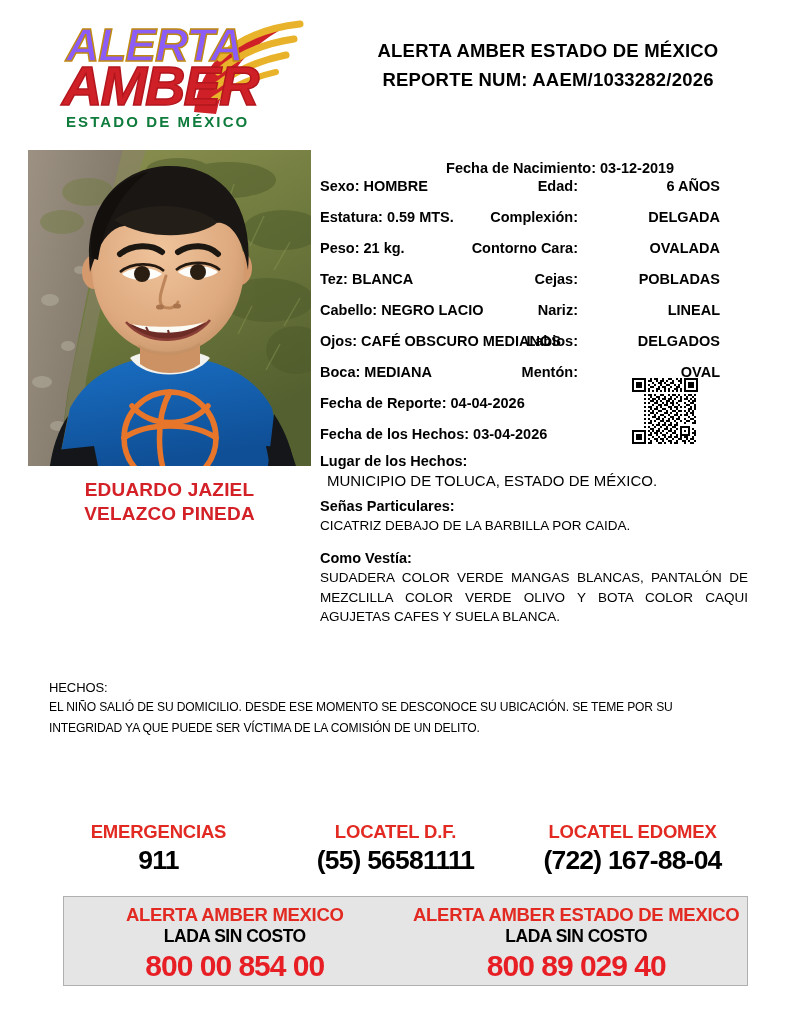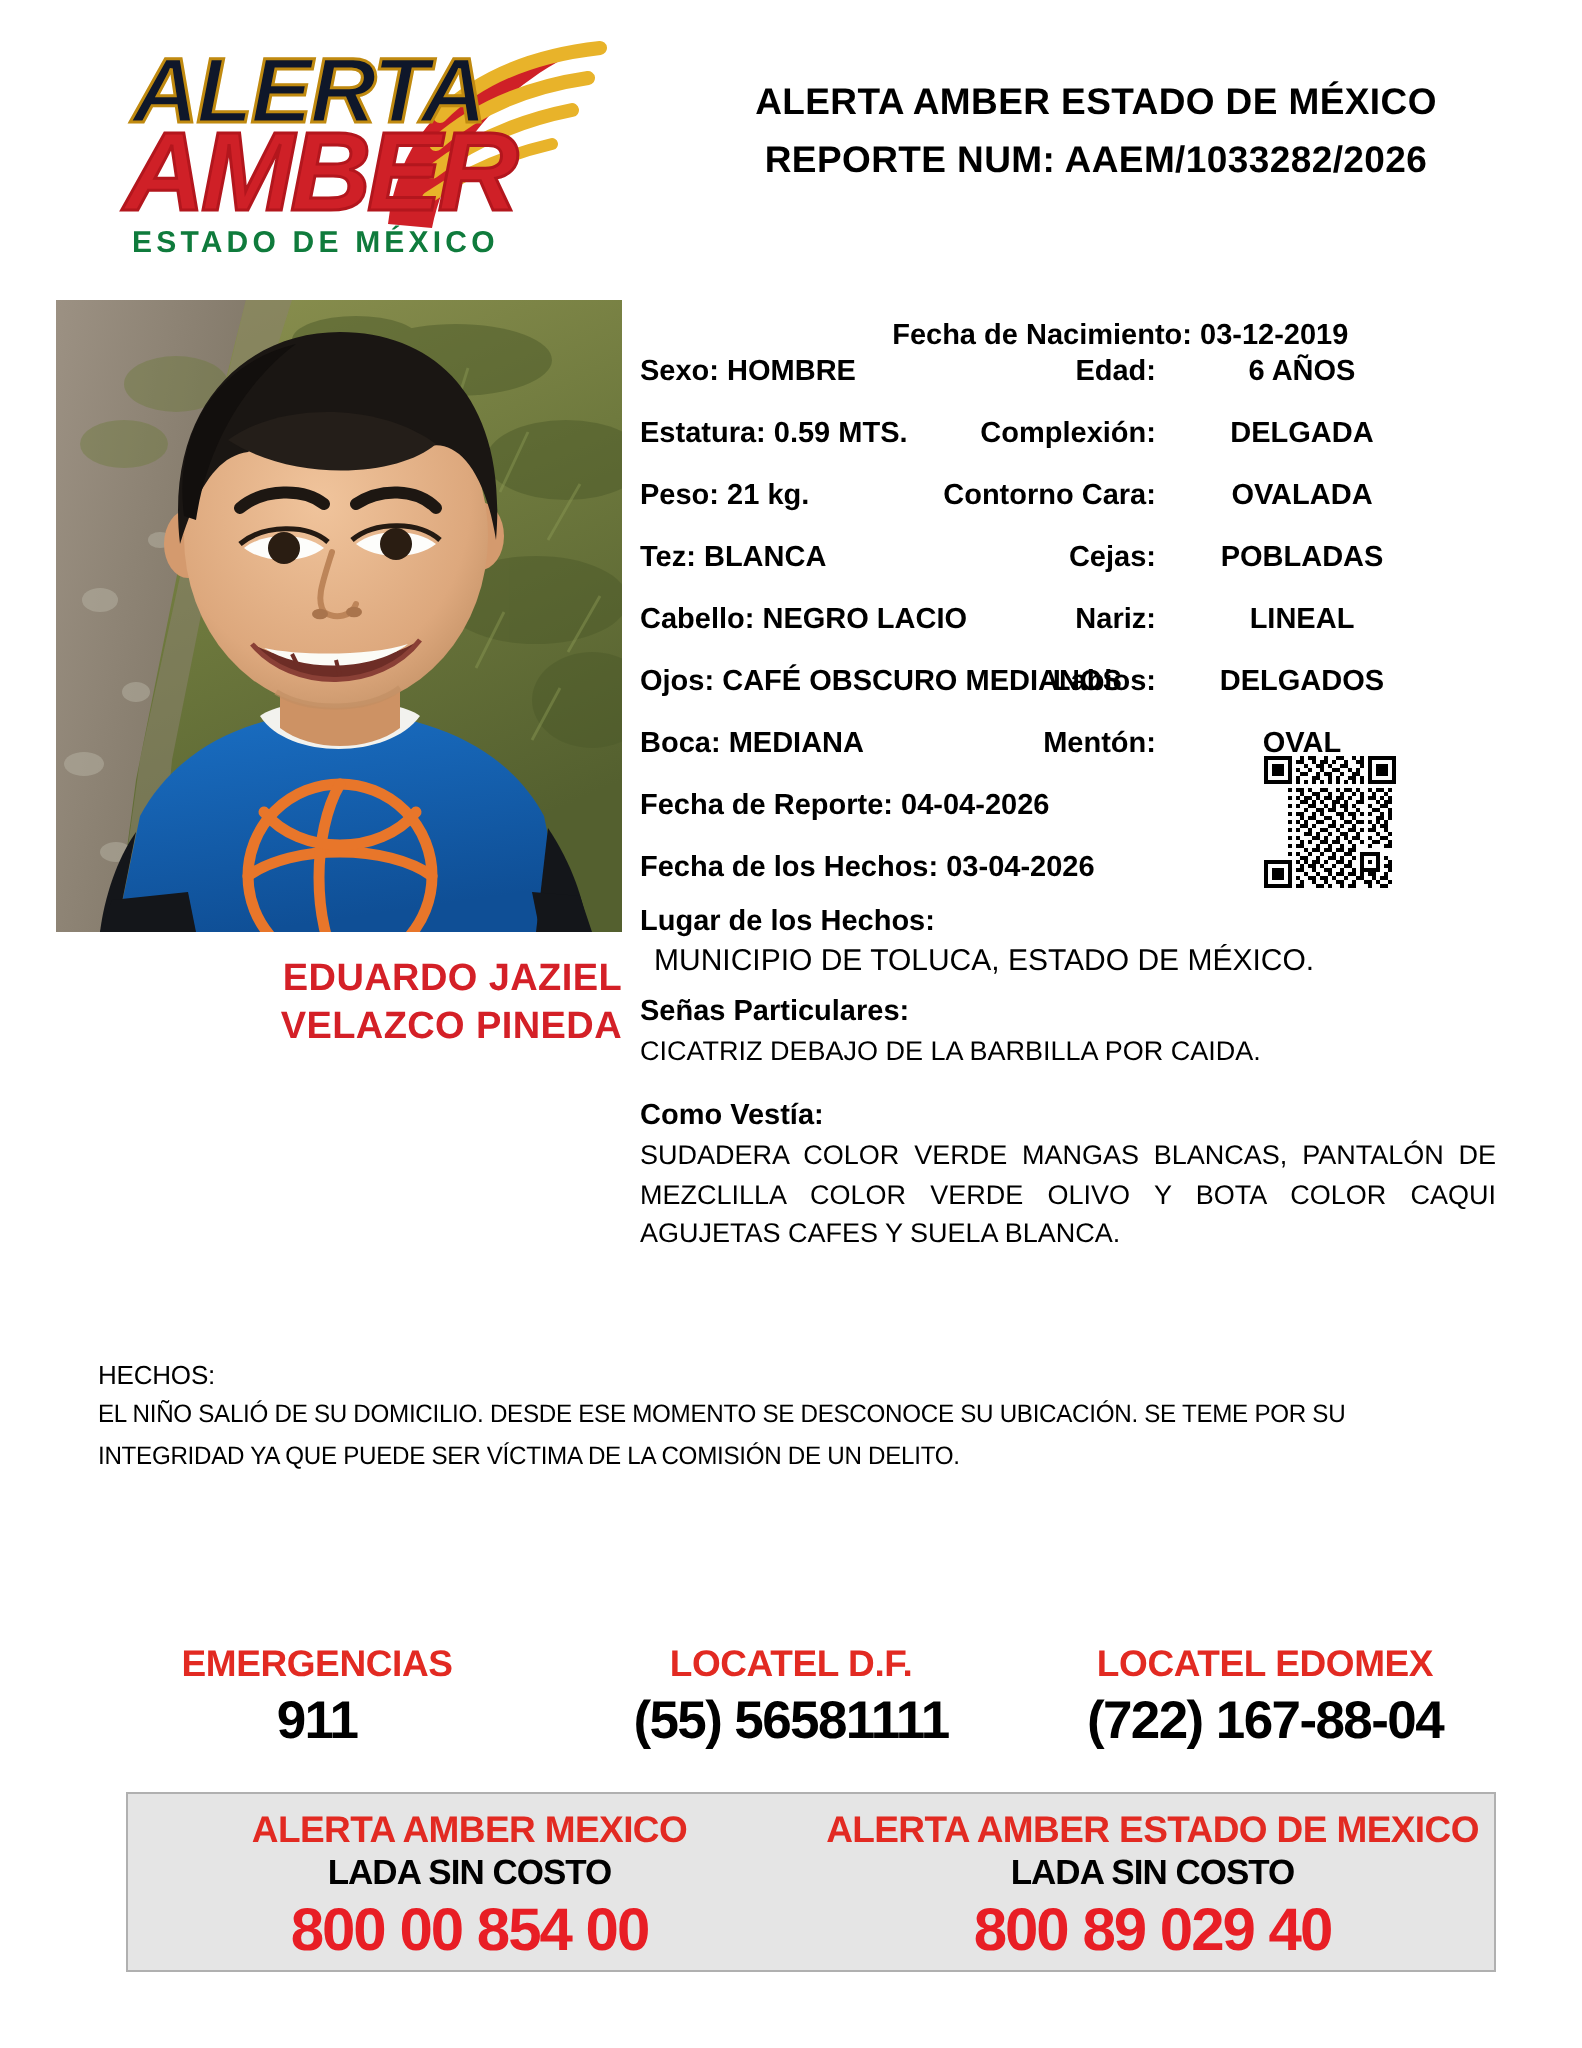--- a/index.html
+++ b/index.html
@@ -25,21 +25,21 @@
     height: 112px;
   }
   #logo-alerta {
     position: absolute;
     left: 8px;
     top: 0px;
     font-size: 46px;
     font-weight: bold;
     font-style: italic;
     letter-spacing: -1px;
-    color: #0f172a;
+    color: #8b5cf6;
     -webkit-text-stroke: 1.5px #c08a10;
     line-height: 46px;
     white-space: nowrap;
   }
   #logo-amber {
     position: absolute;
     left: 4px;
     top: 36px;
     font-size: 56px;
     font-weight: bold;
@@ -96,21 +96,21 @@
     overflow: hidden;
     background: #6f6a58;
   }
   #photo { position: absolute; inset: 0; }
 
   #victim-name {
     position: absolute;
     left: 28px;
     top: 478px;
     width: 283px;
-    text-align: right;
+    text-align: center;
     color: #d42027;
     font-size: 19px;
     font-weight: bold;
     line-height: 24px;
     letter-spacing: 0.2px;
   }
 
   
   #details {
     position: absolute;
@@ -121,21 +121,21 @@
   .drow {
     position: relative;
     height: 31px;
     font-size: 14.5px;
     font-weight: bold;
     line-height: 31px;
     white-space: nowrap;
   }
   .dleft  { position: absolute; left: 0px; top: 0; }
   .dright { position: absolute; left: 0px; top: 0; width: 400px; text-align: right; }
-  .dright .rv { display: inline-block; width: 138px; text-align: center; }
+  .dright .rv { display: inline-block; width: 138px; text-align: right; }
   .dsolo  { position: absolute; left: 0px; top: 0; width: 400px; text-align: right; margin-top: 13px; }
   .dsolo .rv { display: inline-block; width: 120px; text-align: left; }
 
   
   #qr {
     position: absolute;
     left: 632px;
     top: 378px;
     width: 66px;
     height: 66px;

